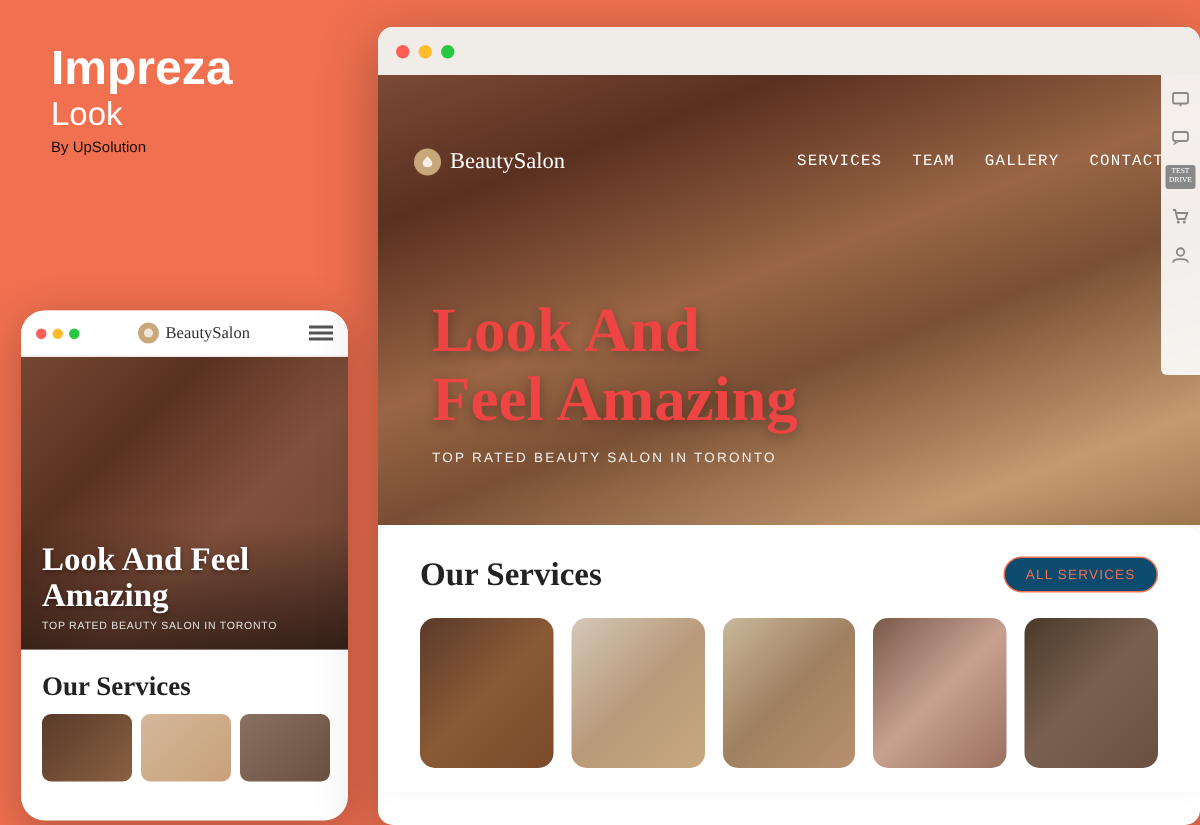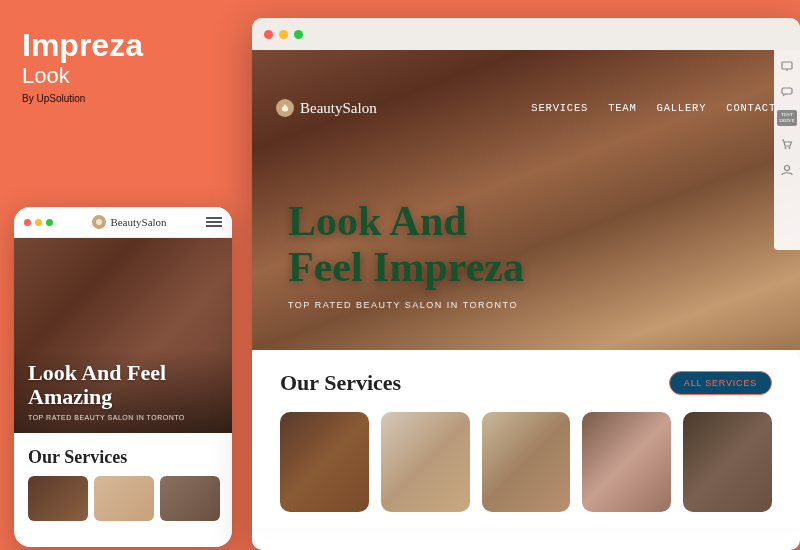--- a/index.html
+++ b/index.html
@@ -17,20 +17,21 @@
       position: absolute;
       left: 0; top: 0;
       width: 245px;
       height: 550px;
       background: #f07050;
       z-index: 1;
     }
 
     .theme-info {
       padding: 28px 22px 0 22px;
+      margin-left: 12px;
     }
 
     .theme-name {
       font-size: 32px;
       font-weight: 900;
       color: #ffffff;
       font-family: Arial, sans-serif;
       line-height: 1.1;
     }
 
@@ -276,21 +277,21 @@
 
     .hero-content {
       position: absolute;
       bottom: 40px;
       left: 36px;
     }
 
     .hero-title {
       font-size: 42px;
       font-weight: 900;
-      color: #14532d;
+      color: #ef4444;
       font-family: Georgia, serif;
       line-height: 1.1;
       text-shadow: 0 2px 8px rgba(0,0,0,0.3);
     }
 
     .hero-subtitle {
       font-size: 9px;
       color: rgba(255,255,255,0.9);
       margin-top: 10px;
       letter-spacing: 1.5px;
@@ -467,21 +468,21 @@
         <li class="nav-link">SERVICES</li>
         <li class="nav-link">TEAM</li>
         <li class="nav-link">GALLERY</li>
         <li class="nav-link">CONTACT</li>
       </ul>
     </div>
 
     <div class="hero-content">
       <div class="hero-title">
         <span>Look And</span><br>
-        <span>Feel Impreza</span>
+        <span>Feel Amazing</span>
       </div>
       <div class="hero-subtitle">TOP RATED BEAUTY SALON IN TORONTO</div>
     </div>
   </div>
 
   <div class="side-toolbar">
     <div class="toolbar-icon">
       <svg width="12" height="10" viewBox="0 0 12 10">
           <rect x="1" y="1" width="10" height="7" rx="1" fill="none" stroke="#888" stroke-width="1.2"></rect>
           <line x1="6" y1="8" x2="6" y2="10" stroke="#888" stroke-width="1.2"></line>

